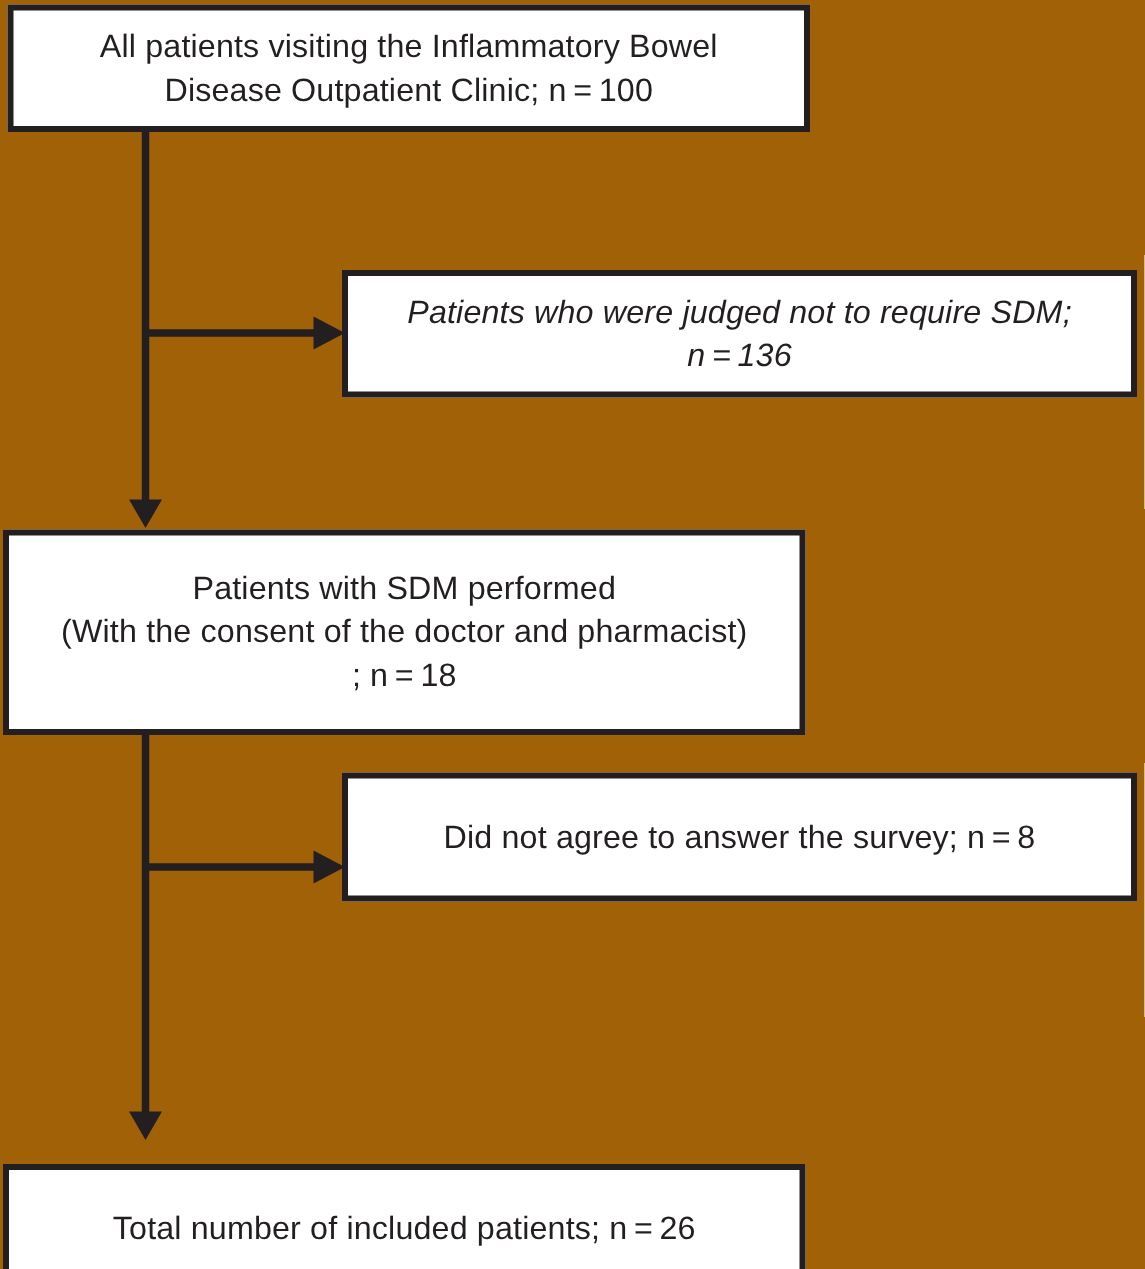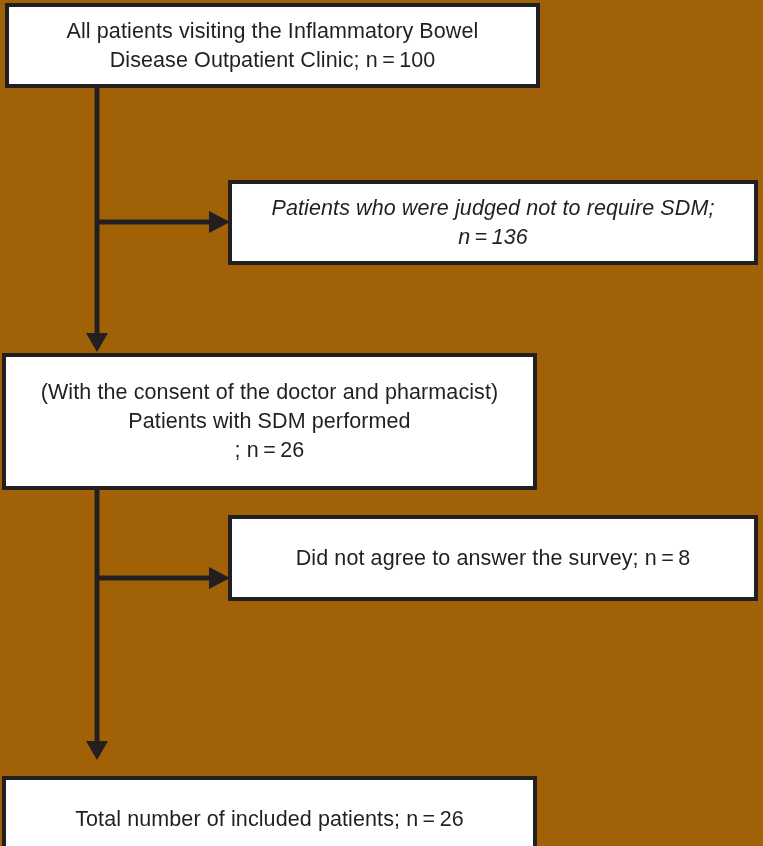--- a/index.html
+++ b/index.html
@@ -86,23 +86,23 @@
     <span class="box-line">All patients visiting the Inflammatory  Bowel</span>
     <span class="box-line">Disease Outpatient Clinic; n = 100</span>
   </div>
 
   <div class="flow-box" id="box-not-require">
     <span class="box-line">Patients who were judged not to require  SDM;</span>
     <span class="box-line">n = 136</span>
   </div>
 
   <div class="flow-box" id="box-sdm-performed">
+    <span class="box-line">Patients with SDM performed</span>
     <span class="box-line">(With the consent of the doctor and pharmacist)</span>
-    <span class="box-line">Patients with SDM performed</span>
-    <span class="box-line">; n = 26</span>
+    <span class="box-line">; n = 18</span>
   </div>
 
   <div class="flow-box" id="box-did-not-agree">
     <span class="box-line">Did not agree to answer the survey;  n = 8</span>
   </div>
 
   <div class="flow-box" id="box-total-included">
     <span class="box-line">Total number of included patients; n = 26</span>
   </div>
 

